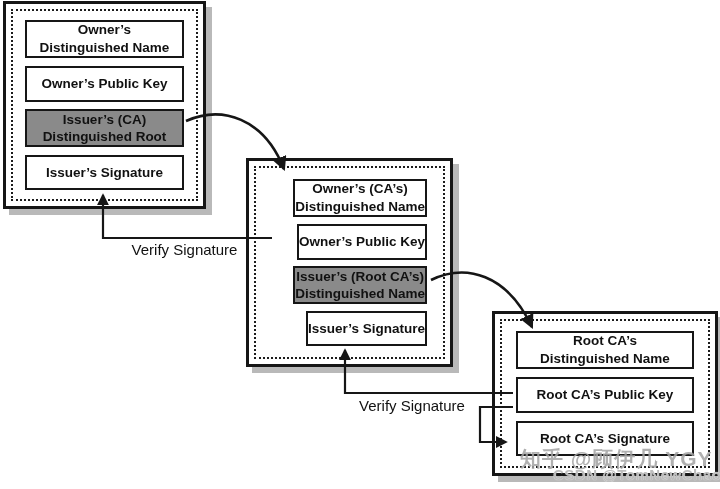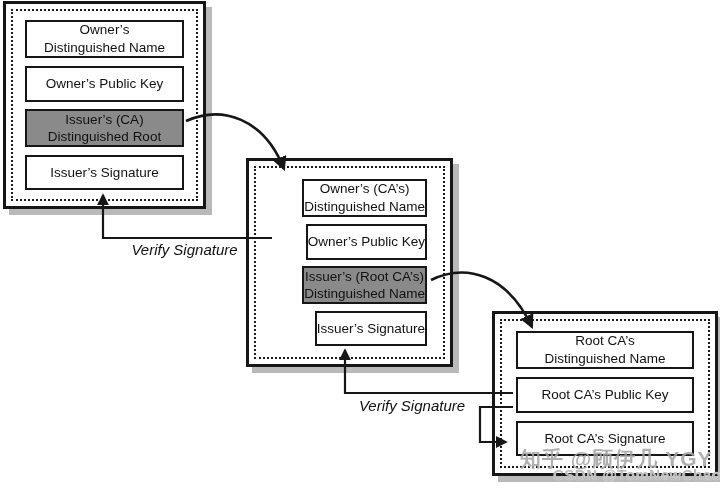--- a/index.html
+++ b/index.html
@@ -34,20 +34,21 @@
     background: #ffffff;
     color: #111111;
     display: flex;
     align-items: center;
     justify-content: center;
     text-align: center;
     font-size: 13.5px;
     line-height: 1.3;
     white-space: pre-line;
     box-sizing: border-box;
+    font-weight: bold;
   }
   .field.emph { background: var(--field-emphasis-fill, #8a8a8a); }
 
   
   #cert-owner  { left: 3px;   top: 1px;   width: 203px; height: 208px; }
   #cert-owner .cert-inner { padding: 9px 12px; }
   #cert-ca     { left: 246px; top: 158px; width: 207px; height: 209px; }
   #cert-ca .cert-inner { padding: 11px 16px; align-items: flex-end; }
   #cert-root   { left: 492px; top: 311px; width: 226px; height: 165px; }
   #cert-root .cert-inner { padding: 10px 14px; }
@@ -64,21 +65,20 @@
     width: 720px; height: 489px;
     pointer-events: none;
   }
 
   .verify-label {
     position: absolute;
     color: #111111;
     font-size: 15px;
     text-align: center;
     white-space: nowrap;
-    font-style: italic;
   }
   #verify-label-1 { left: 112px; top: 241px; width: 145px; }
   #verify-label-2 { left: 352px; top: 397px; width: 120px; }
 
   .watermark {
     position: absolute;
     font-weight: bold;
     white-space: nowrap;
     pointer-events: none;
   }

